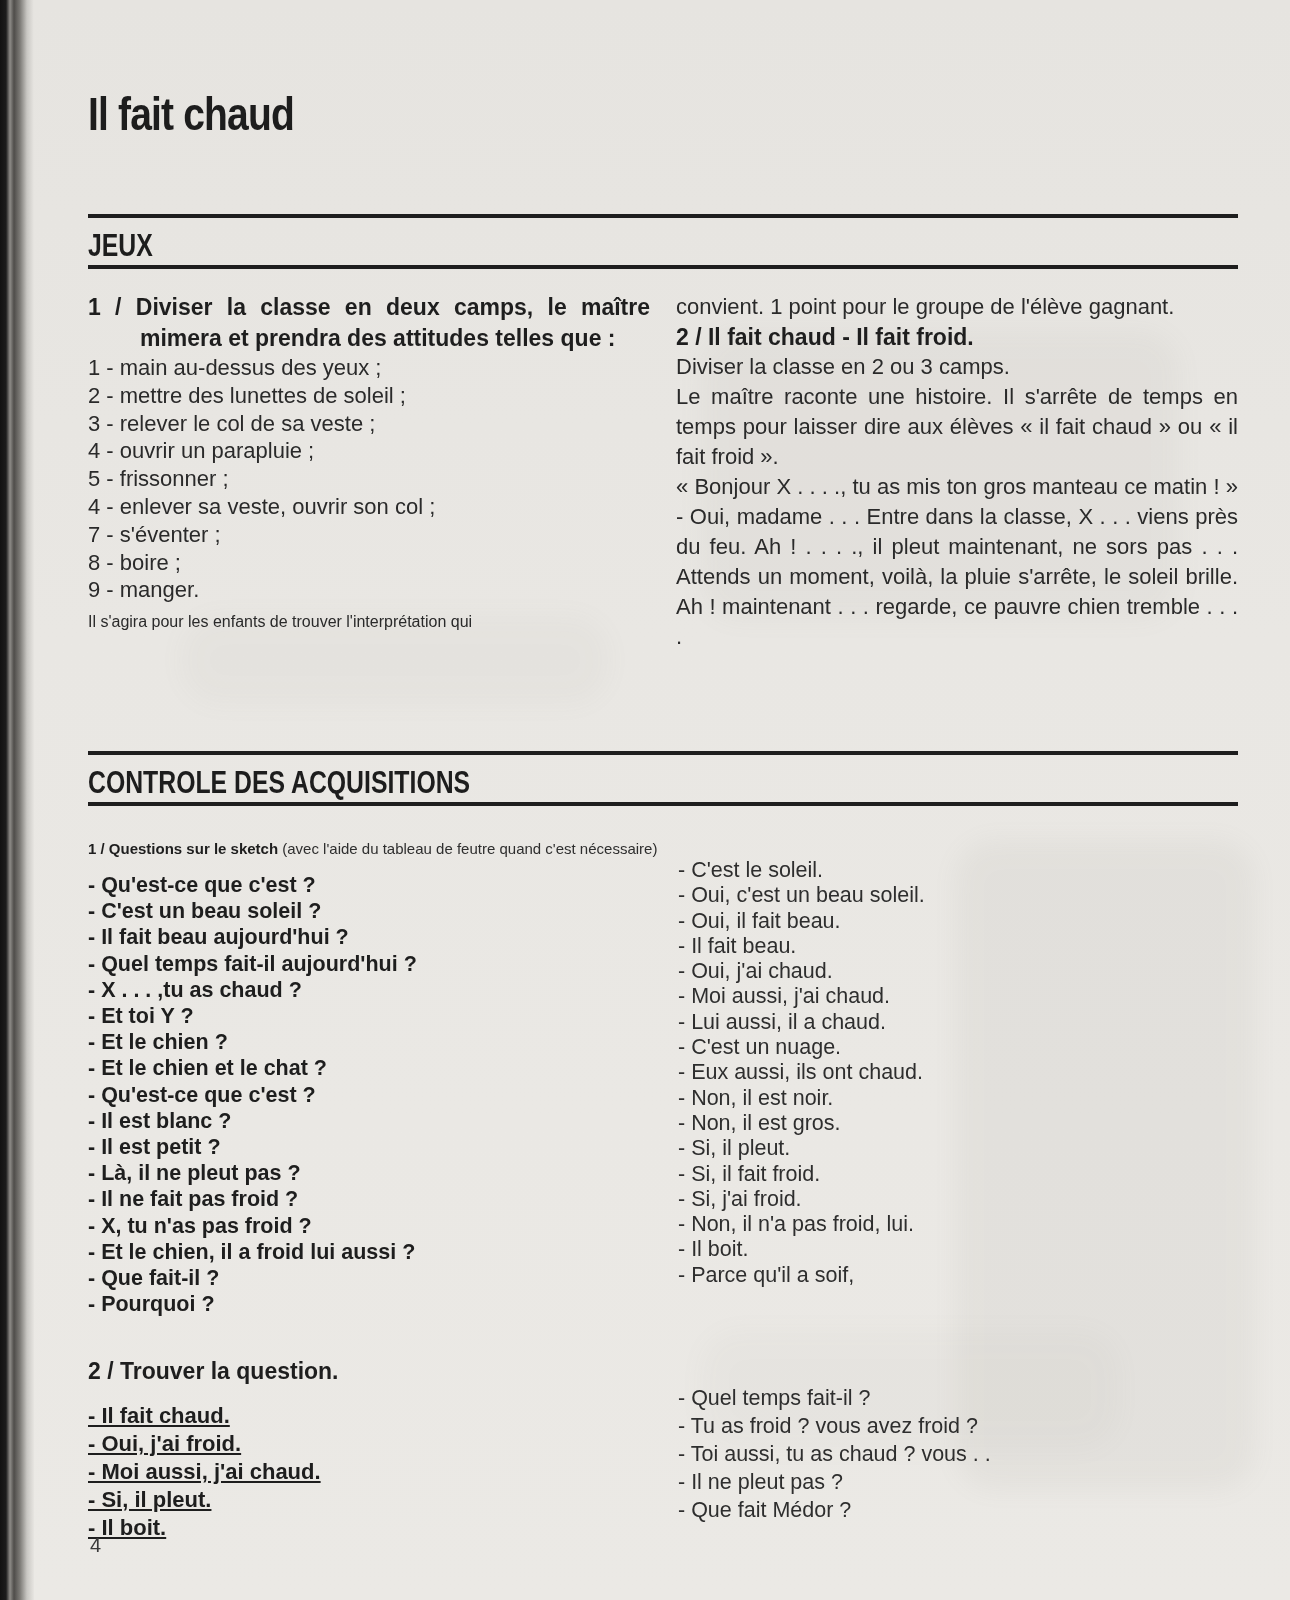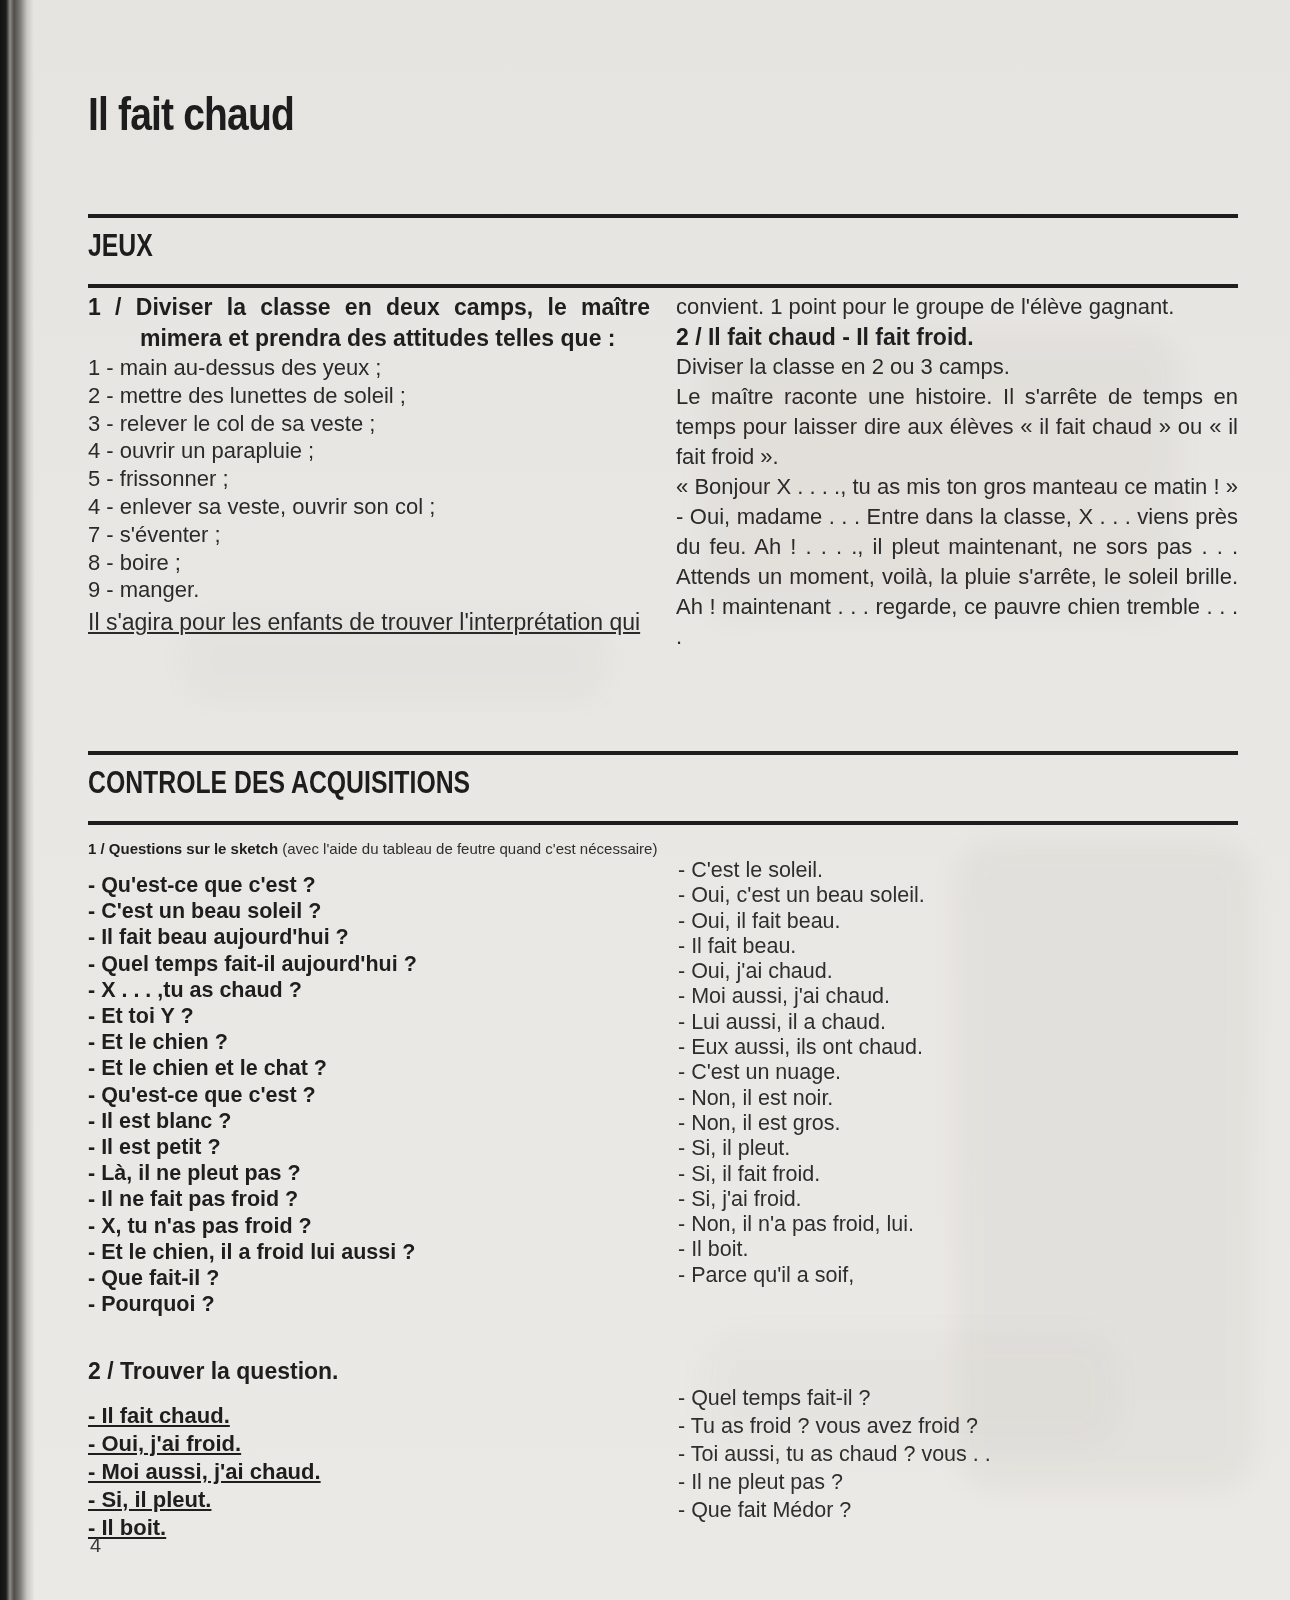--- a/index.html
+++ b/index.html
@@ -23,40 +23,40 @@
   .content-x{left:88px;width:1150px;position:absolute;}
 
   .page-title{
     top:86px;font-size:47px;font-weight:bold;color:#1d1d1d;letter-spacing:-1px;white-space:nowrap;
   }
   .condensed{display:inline-block;transform:scaleX(.8);transform-origin:0 50%;}
   .condensed-title{display:inline-block;transform:scaleX(.83);transform-origin:0 50%;}
 
   .section-bar{
     border-top:4px solid #1e1e1e;border-bottom:4px solid #1e1e1e;
-    padding:10px 0 20px;
+    padding:10px 0 1px;
   }
   .section-bar .section-label{
     font-size:31px;font-weight:bold;color:#1d1d1d;letter-spacing:0px;white-space:nowrap;
   }
   .jeux-bar{top:214px;}
   .controle-bar{top:751px;}
 
   .two-cols{display:flex;gap:26px;}
   .jeux-cols{top:292px;}
   .col-l{width:562px;flex:0 0 562px;}
   .col-r{flex:1;min-width:0;}
 
   .act-heading{
     font-weight:bold;font-size:23px;line-height:31px;color:#1e1e1e;
     text-align:justify;padding-left:52px;text-indent:-52px;
   }
   ul.plain{list-style:none;margin:0;padding:0;}
   .game-list{margin-top:11px;font-size:22px;line-height:27.8px;}
-  .closing-line{font-size:23px;line-height:30px;margin-top:3px;text-decoration:underline;}
+  .closing-line{font-size:16px;line-height:30px;margin-top:3px;}
 
   .para{font-size:22px;line-height:30px;text-align:justify;margin:0;}
   .act2-title{font-weight:bold;font-size:23px;line-height:30px;color:#1e1e1e;margin:0;}
 
   .ex1-heading{top:834px;font-size:15px;line-height:30px;white-space:nowrap;}
   .ex1-heading .bold{font-weight:bold;color:#1e1e1e;}
   .ex1-heading .normal{font-weight:normal;color:#2e2e2e;}
 
   .qa1{top:858px;display:flex;}
   .qa1 .questions{flex:0 0 590px;font-weight:bold;font-size:21.5px;line-height:26.2px;margin-top:14px;color:#1e1e1e;}
@@ -154,22 +154,22 @@
       </ul>
     <ul class="plain answers">
 
     <li>- C'est le soleil.</li>
         <li>- Oui, c'est un beau soleil.</li>
         <li>- Oui, il fait beau.</li>
         <li>- Il fait beau.</li>
         <li>- Oui, j'ai chaud.</li>
         <li>- Moi aussi, j'ai chaud.</li>
         <li>- Lui aussi, il a chaud.</li>
+        <li>- C'est un nuage.</li>
         <li>- Eux aussi, ils ont chaud.</li>
-        <li>- C'est un nuage.</li>
         <li>- Non, il est noir.</li>
         <li>- Non, il est gros.</li>
         <li>- Si, il pleut.</li>
         <li>- Si, il fait froid.</li>
         <li>- Si, j'ai froid.</li>
         <li>- Non, il n'a pas froid, lui.</li>
         <li>- Il boit.</li>
         <li>- Parce qu'il a soif,</li>
       </ul>
   </div>

